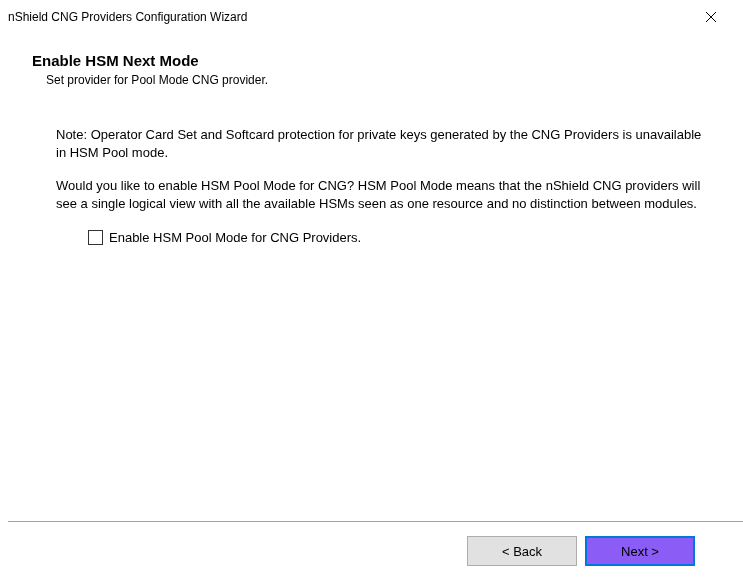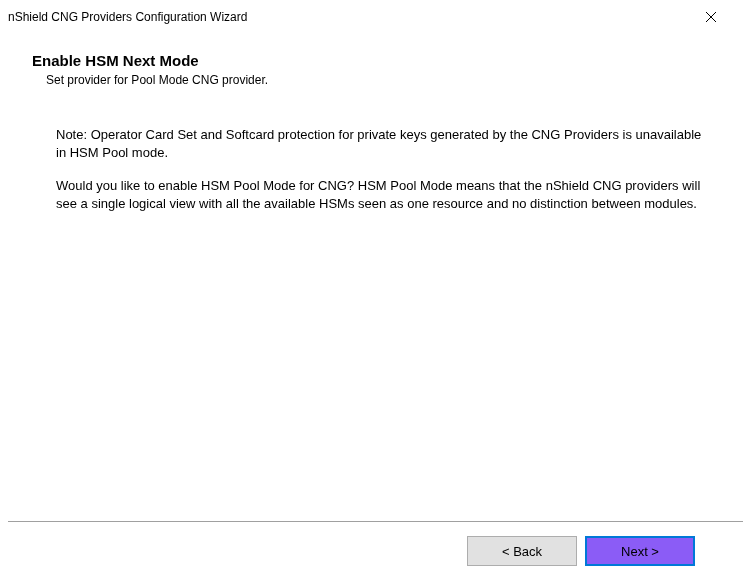--- a/index.html
+++ b/index.html
@@ -161,19 +161,23 @@
     <div class="header-title">Enable HSM Next Mode</div>
     <div class="header-subtitle">Set provider for Pool Mode CNG provider.</div>
   </div>
 </div>
 
 <div class="divider"></div>
 
 <div class="content">
   <p class="paragraph">Note: Operator Card Set and Softcard protection for private keys generated by the CNG Providers is unavailable in HSM Pool mode.</p>
   <p class="paragraph">Would you like to enable HSM Pool Mode for CNG? HSM Pool Mode means that the nShield CNG providers will see a single logical view with all the available HSMs seen as one resource and no distinction between modules.</p>
+  <div class="checkbox-row">
+    <div class="checkbox"></div>
+    <span class="checkbox-label">Enable HSM Pool Mode for CNG Providers.</span>
+  </div>
 </div>
 
 <div class="footer">
   <button class="btn">&lt; Back</button>
   <button class="btn primary">Next &gt;</button>
   <div class="btn-gap"></div>
 </div>
 
 </body></html>

